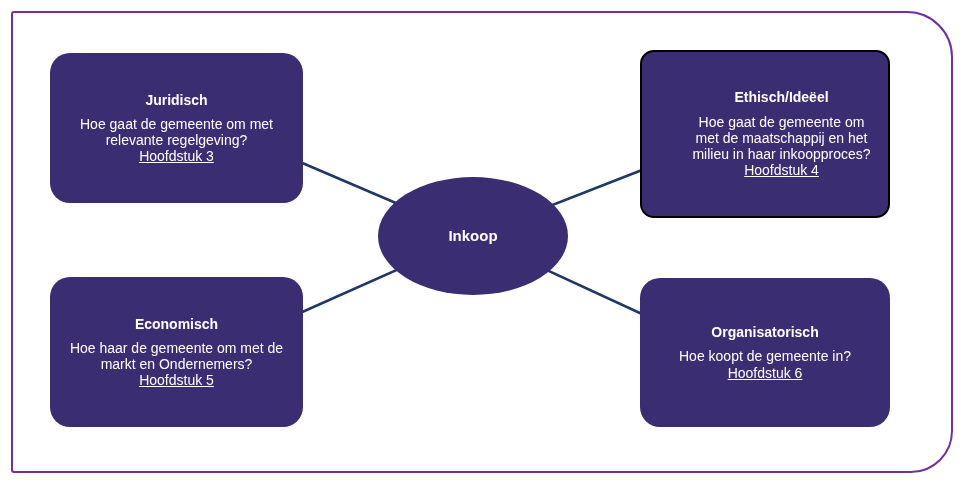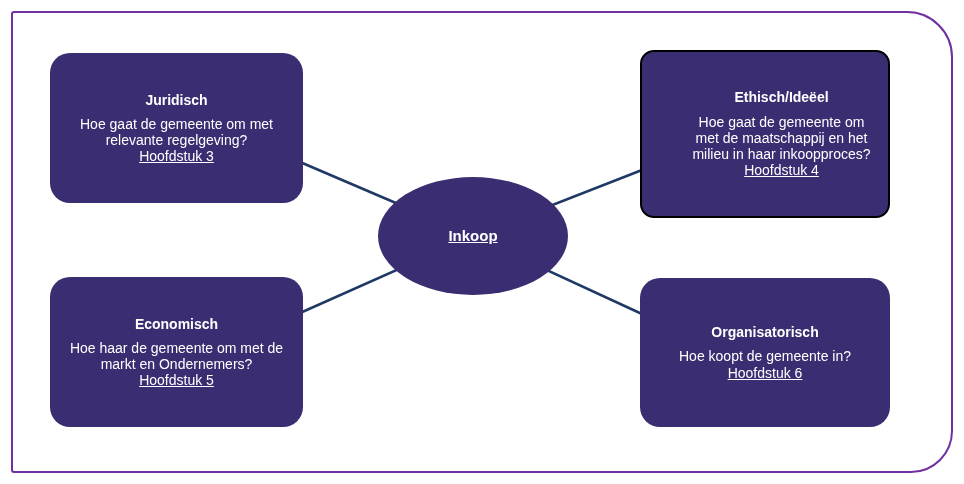--- a/index.html
+++ b/index.html
@@ -82,21 +82,20 @@
     border-radius: 50%;
     color: var(--text);
     display: flex;
     flex-direction: column;
     justify-content: center;
     align-items: center;
     text-align: center;
     font-weight: bold;
     font-size: 15px;
     line-height: 1.3;
-    text-decoration: underline;
   }
   .e-line { display: block; }
 </style>
 </head>
 <body>
 
 <div class="canvas">
 
   <div class="frame"></div>
 

